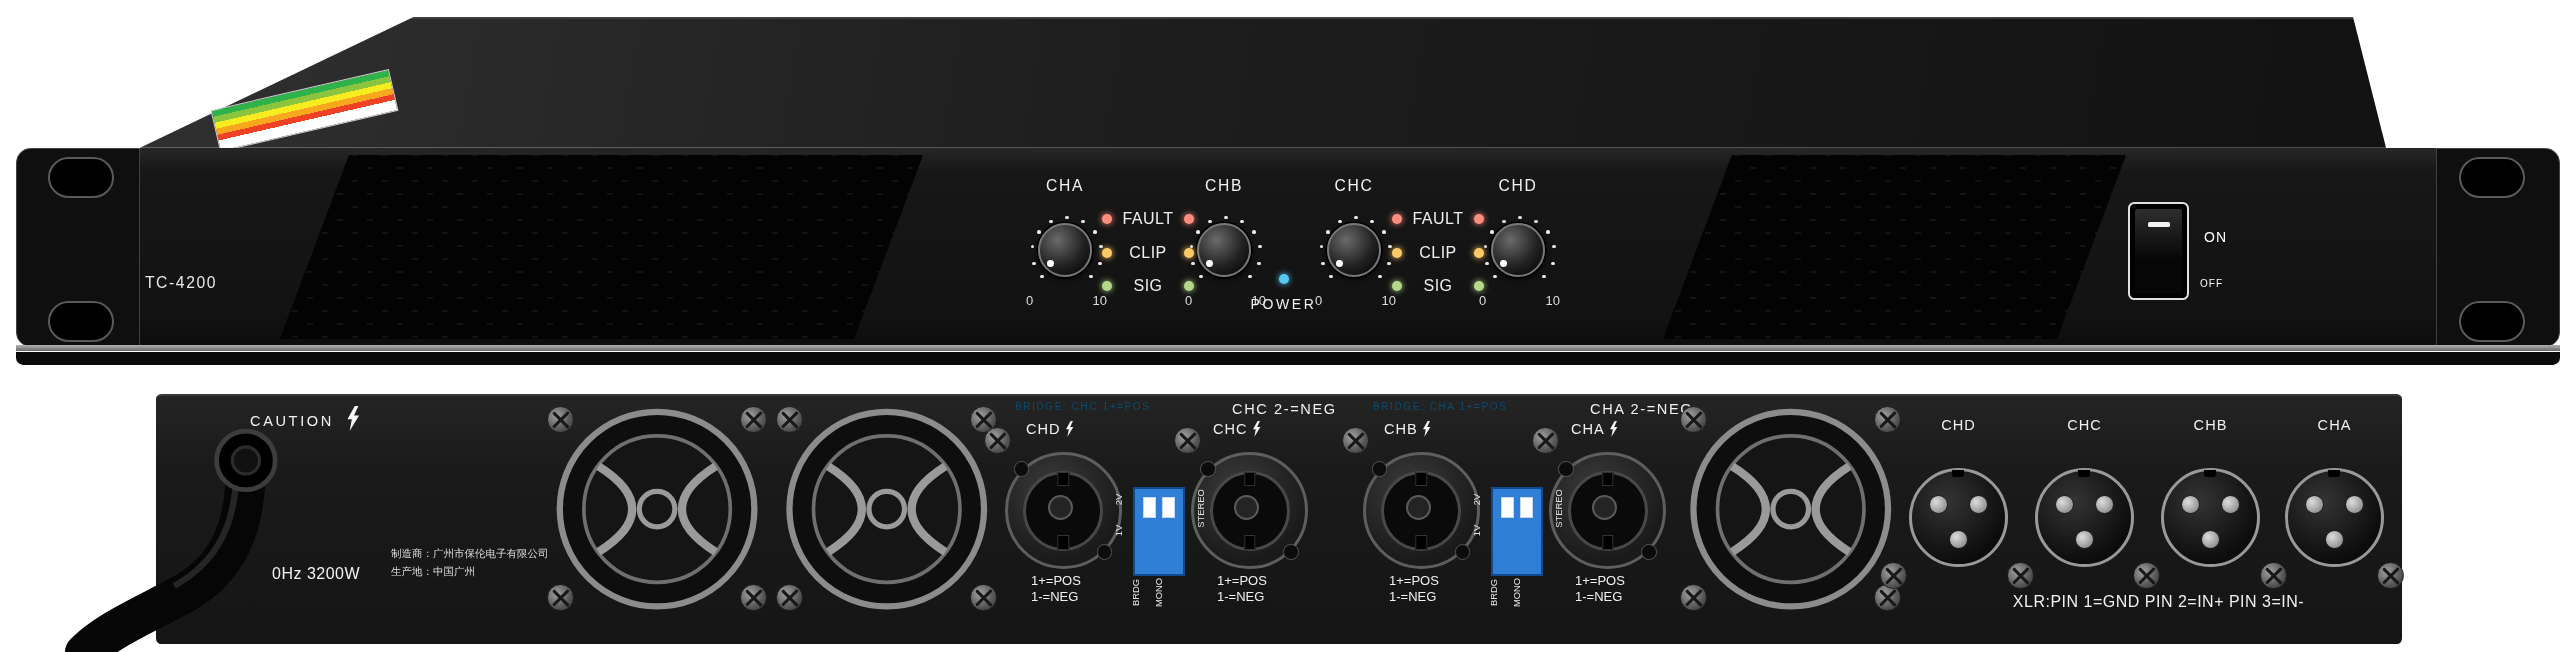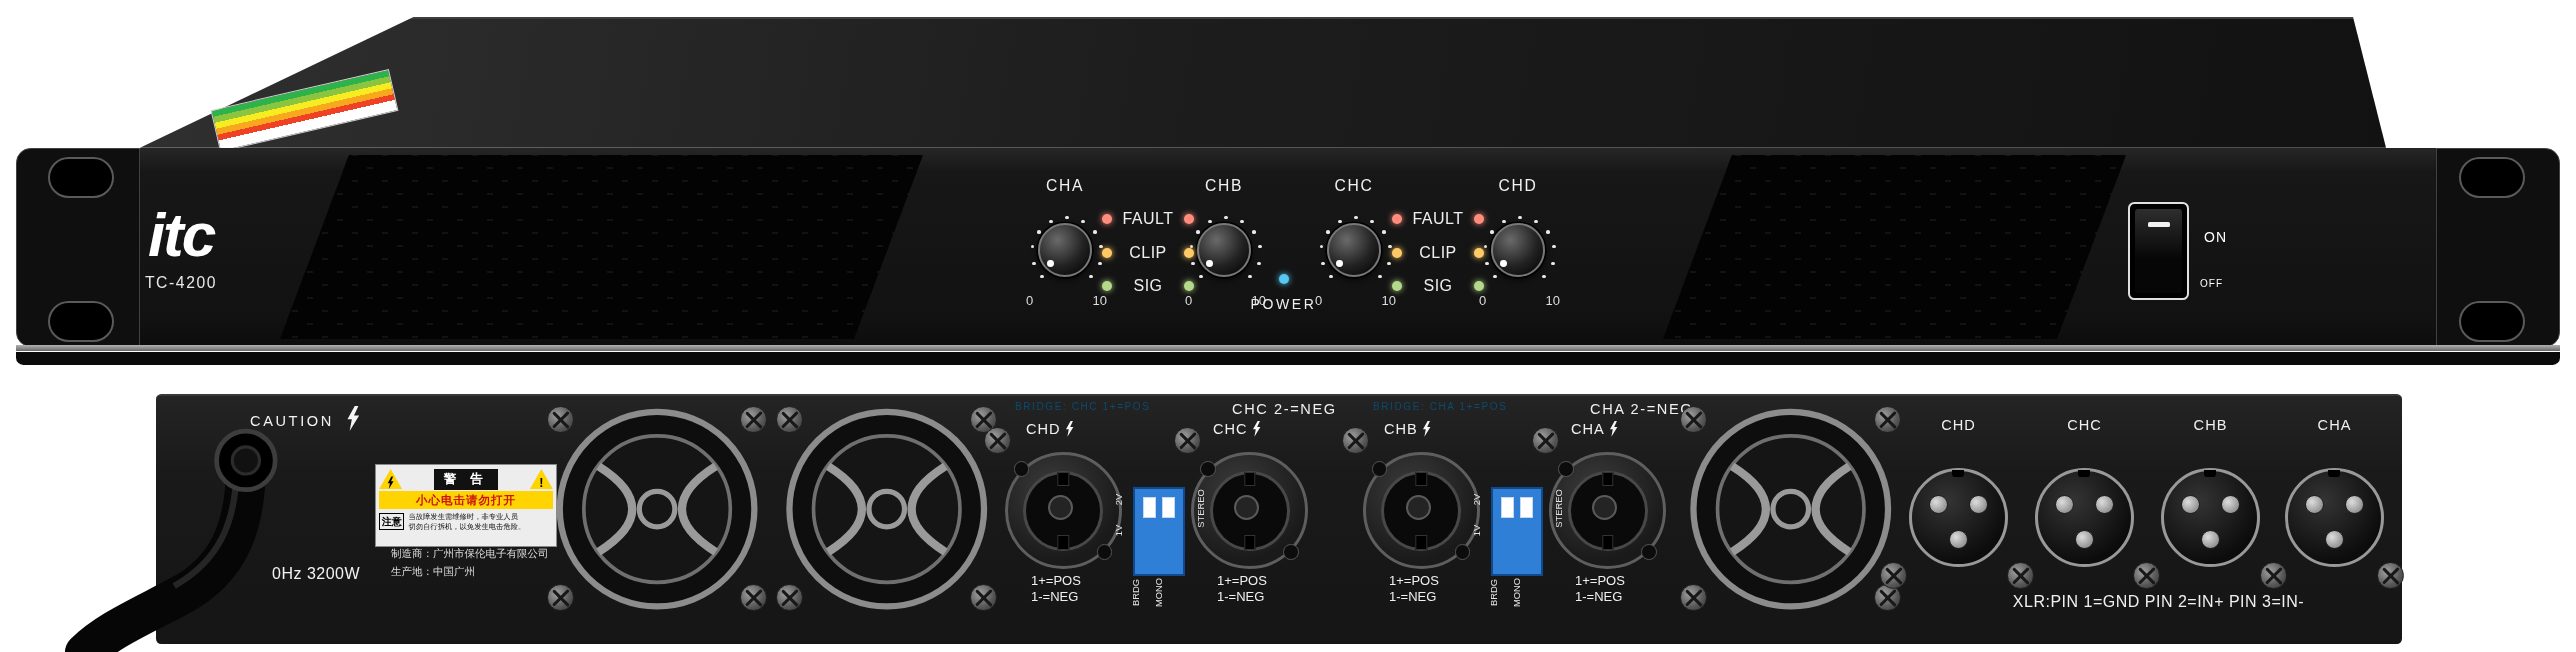--- a/index.html
+++ b/index.html
@@ -133,21 +133,20 @@
   <div class="ear ear-l"></div>
   <div class="ear ear-r"></div>
   <div class="ear-hole" style="left:48px;top:157px"></div>
   <div class="ear-hole" style="left:48px;top:301px"></div>
   <div class="ear-hole" style="left:2459px;top:157px"></div>
   <div class="ear-hole" style="left:2459px;top:301px"></div>
 
   <div class="grille grille-l"></div>
   <div class="grille grille-r"></div>
 
-  <div class="brand">itc</div>
   <div class="model">TC-4200</div>
 
   <div class="knob-group" style="left:1023px">
     <div class="ch-label">CHA</div>
     <div class="knob">
       <div class="ticks">
           <i style="left: 11.4px; top: 60px;"></i>
           <i style="left: 3px; top: 47px;"></i>
           <i style="left: 1.7px; top: 30px;"></i>
           <i style="left: 8px; top: 15.5px;"></i>
@@ -293,39 +292,20 @@
       <path d="M112,-82 C 26,-28 26,28 112,82" stroke="#9a9a9a" stroke-width="16" fill="none"></path>
       <circle r="34" fill="none" stroke="#9a9a9a" stroke-width="10"></circle>
     </g>
   </svg>
 
   <div class="caution">CAUTION</div>
   <svg class="caution-bolt" width="14.6" height="25" viewBox="0 0 20 34">
     <path class="bolt" d="M12 0 L2 18 L8 18 L5 34 L18 13 L11 13 L17 0 Z"></path>
   </svg>
 
-  <div class="warn">
-    <div class="warn-top">
-      <span class="tri">
-        <svg width="7.3" height="13.6" viewBox="0 0 20 34">
-            <path d="M12 0 L2 18 L8 18 L5 34 L18 13 L11 13 L17 0 Z" fill="#000"></path>
-          </svg>
-      </span>
-      <span class="warn-header">警 告</span>
-      <span class="tri tri-excl"></span>
-    </div>
-    <div class="warn-danger">小心电击请勿打开</div>
-    <div class="warn-body">
-      <span class="warn-att">注意</span>
-      <span class="warn-note">
-        <span>当故障发生需维修时，非专业人员</span><br>
-        <span>切勿自行拆机，以免发生电击危险。</span>
-      </span>
-    </div>
-  </div>
 
   <div class="sp-group" style="left:994px">
     <div class="bridge-text">BRIDGE: CHC 1+=POS</div>
     <div class="neg-text">CHC 2-=NEG</div>
     <div class="sp-ch sp-ch-l">
       <span>CHD</span>
       <svg width="9.4" height="15.7" viewBox="0 0 20 34">
           <path class="bolt" d="M12 0 L2 18 L8 18 L5 34 L18 13 L11 13 L17 0 Z"></path>
         </svg>
     </div>

